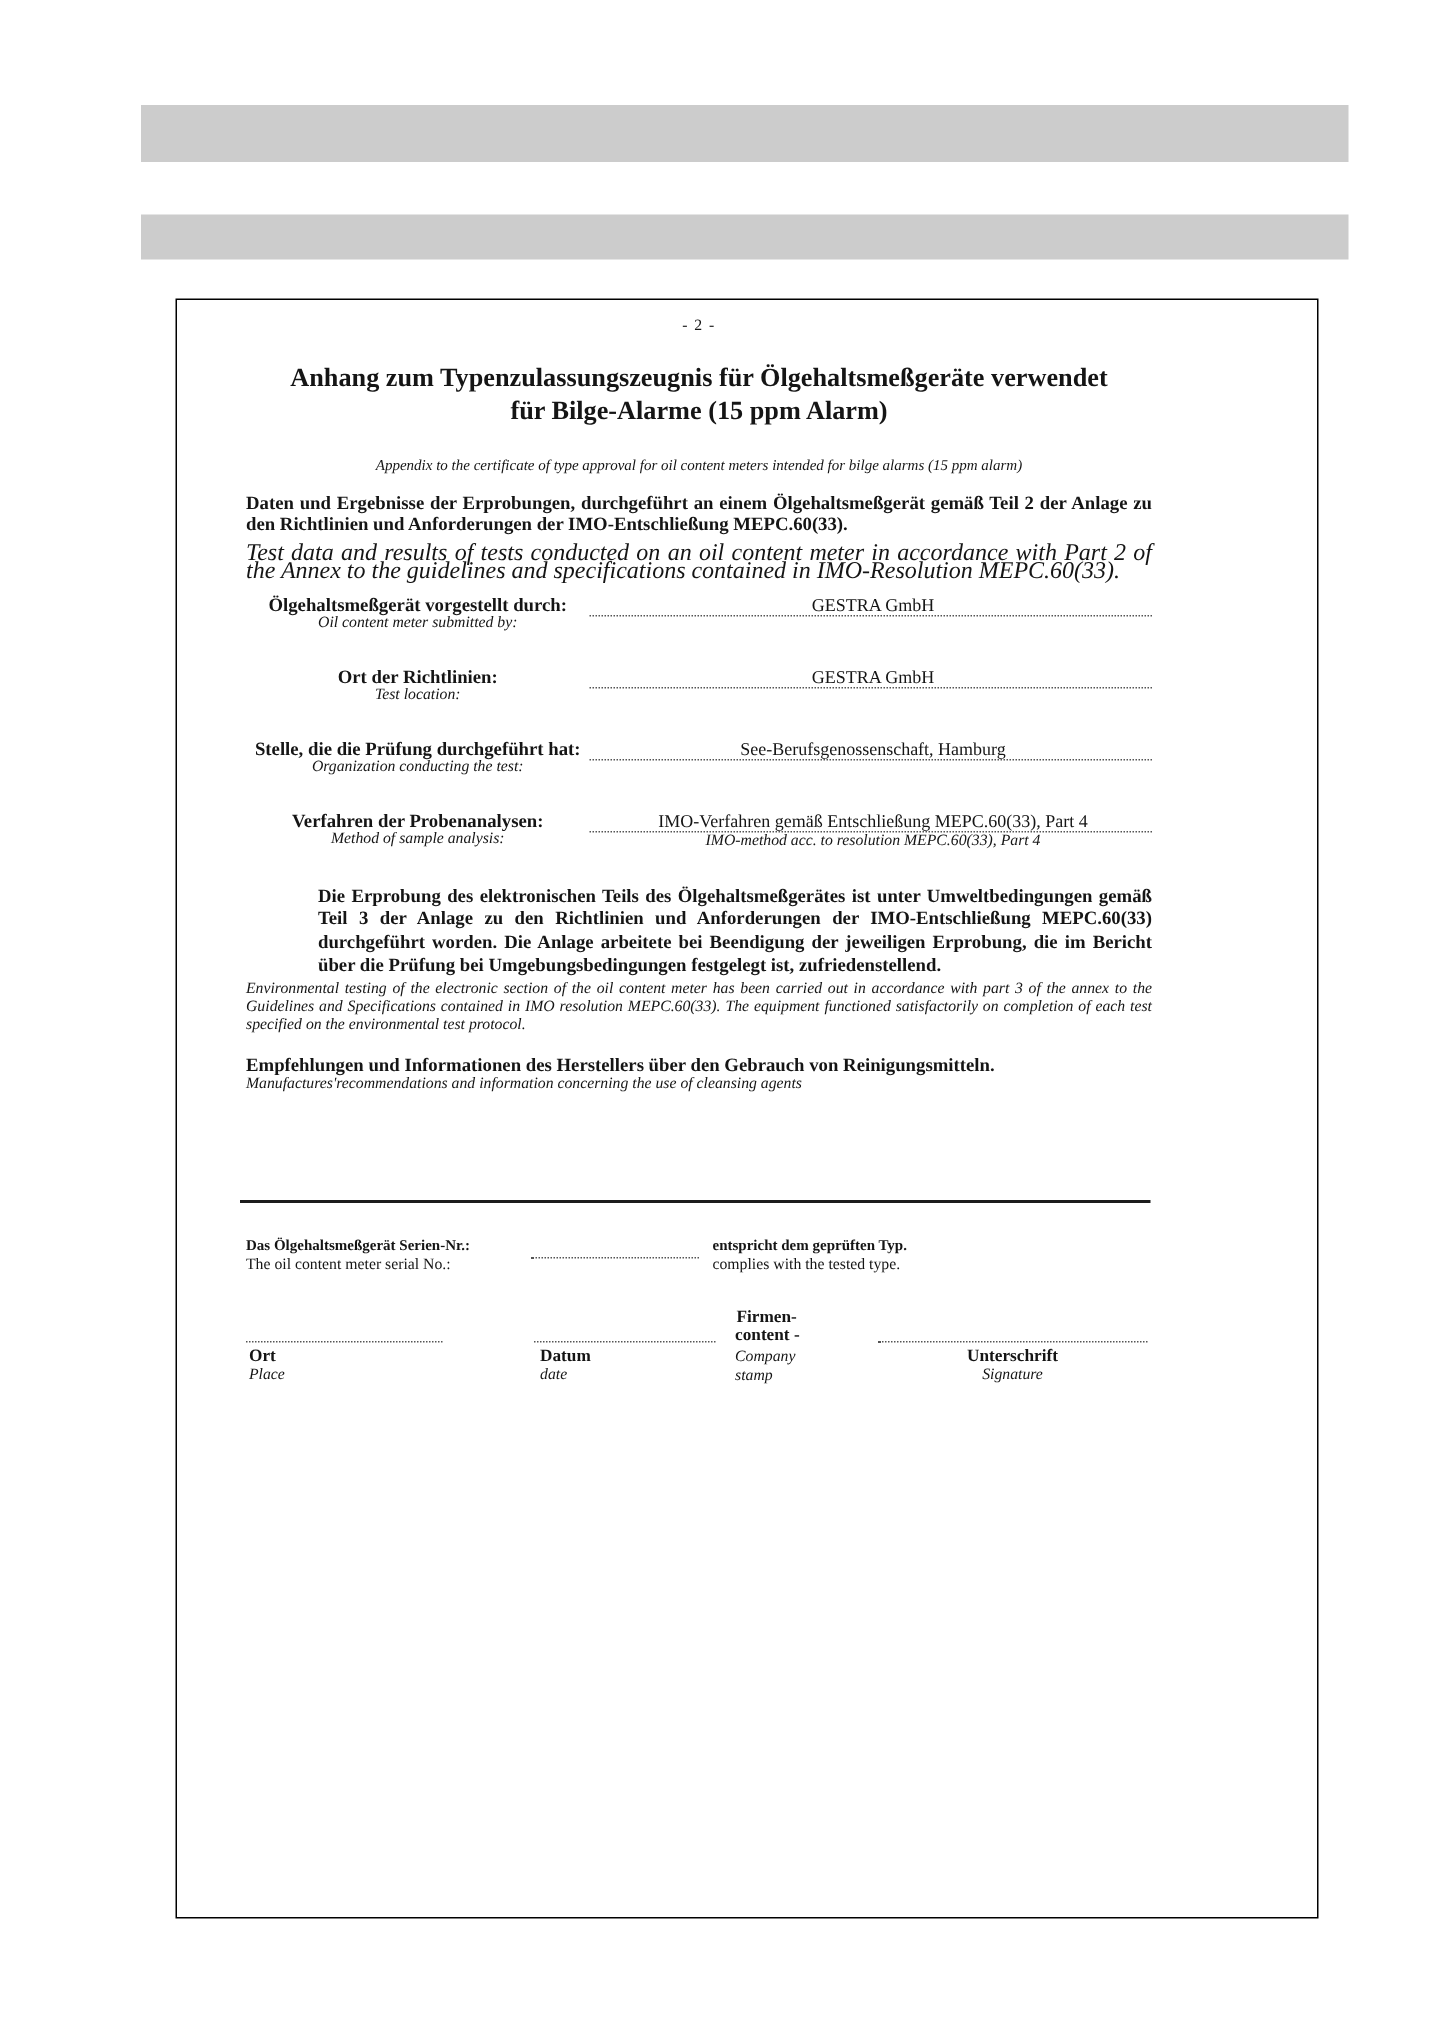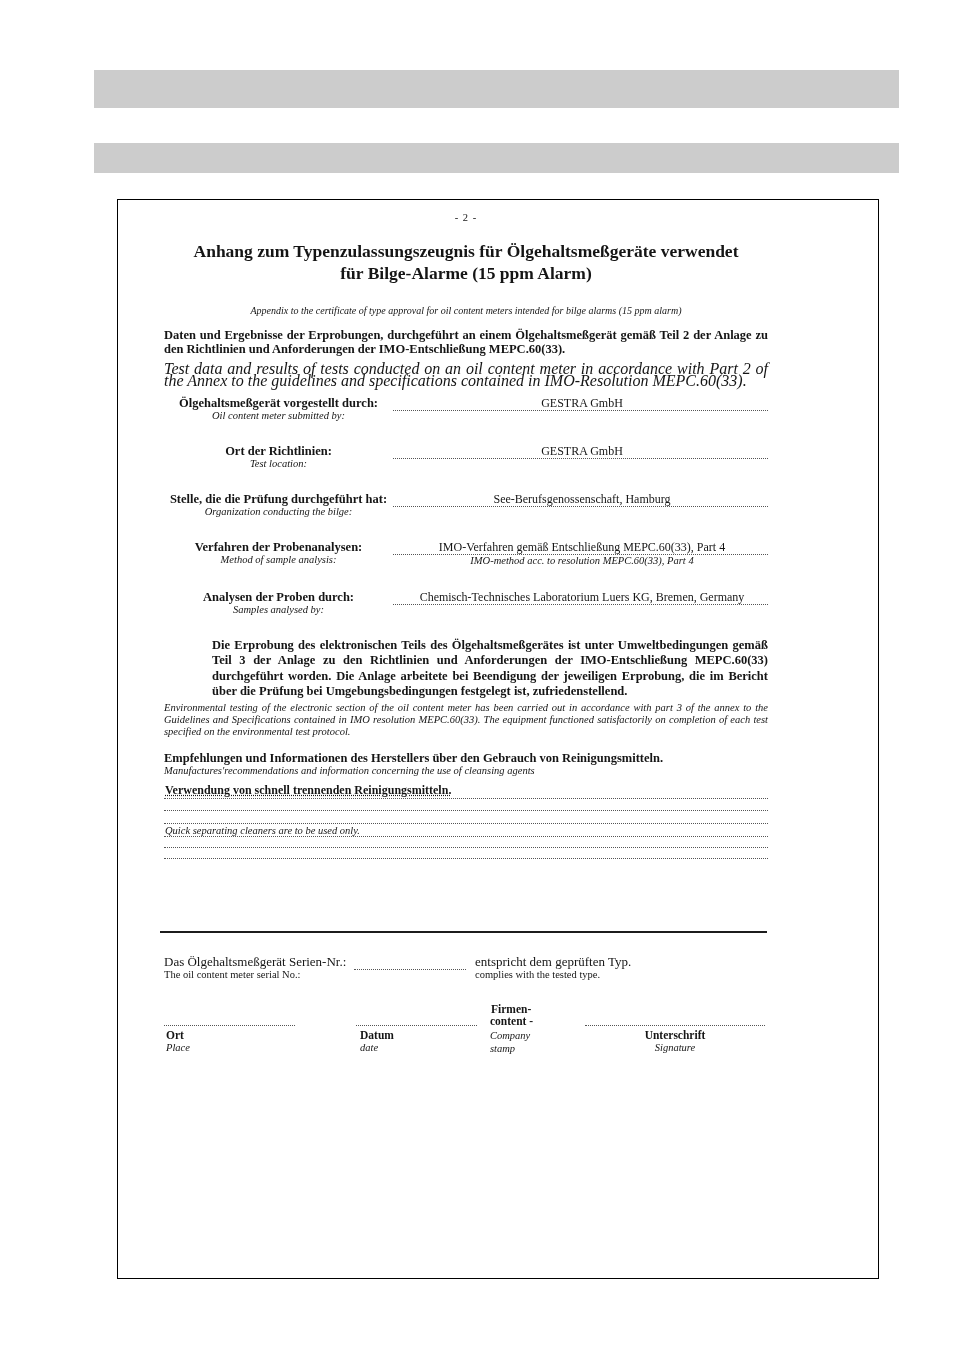--- a/index.html
+++ b/index.html
@@ -54,21 +54,21 @@
   .c1 { height: 13.5px; } .c2 { height: 12.5px; } .c3 { height: 12.5px; }
   .c4 { height: 13.5px; } .c5 { height: 11px; } .c6 { height: 10.5px; }
   .cline span { position: absolute; left: 1px; bottom: 0; white-space: nowrap; }
   .c1 span { font-weight: bold; font-size: 12px; text-decoration: underline; text-decoration-style: dotted; }
   .c4 span { font-style: italic; font-size: 10.5px; }
 
   .hline { margin-top: 72px; border-top: 2px solid #1c1c1c; width: 607px; margin-left: -4px; }
 
   .serial { margin-top: 22px; display: flex; }
   .serial .sl { width: 190px; flex: 0 0 190px; }
-  .serial .de { font-weight: normal; font-size: 13px; line-height: 14px; white-space: nowrap; }
+  .serial .de { font-weight: bold; font-size: 10px; line-height: 14px; white-space: nowrap; }
   .serial .en { font-size: 10.5px; line-height: 12px; }
   .serial .sblank { width: 112px; flex: 0 0 112px; border-bottom: 1px dotted #555; height: 15px; margin-right: 8px; }
   .serial .sr { padding-left: 1px; }
 
   .sig { position: relative; margin-top: 21px; height: 58px; }
   .sig .dline { position: absolute; border-bottom: 1px dotted #555; height: 0; }
   #line-ort  { left: 0;   top: 23px; width: 131px; }
   #line-dat  { left: 192px; top: 23px; width: 121px; }
   #line-sigz { left: 421px; top: 23px; width: 180px; }
   .sig .b { position: absolute; font-weight: bold; font-size: 11.5px; line-height: 12px; }
@@ -122,68 +122,47 @@
           <div class="en">Test location:</div>
         </div>
         <div class="fv">
           <div class="vline">GESTRA GmbH</div>
         </div>
       </div>
 
       <div class="frow">
         <div class="fl">
           <div class="de">Stelle, die die Prüfung durchgeführt hat:</div>
-          <div class="en">Organization conducting the bilge:</div>
+          <div class="en">Organization conducting the test:</div>
         </div>
         <div class="fv">
           <div class="vline">See-Berufsgenossenschaft, Hamburg</div>
         </div>
       </div>
 
       <div class="frow">
         <div class="fl">
           <div class="de">Verfahren der Probenanalysen:</div>
           <div class="en">Method of sample analysis:</div>
         </div>
         <div class="fv">
           <div class="vline">IMO-Verfahren gemäß Entschließung MEPC.60(33), Part 4</div>
           <div class="ven">IMO-method acc. to resolution MEPC.60(33), Part 4</div>
         </div>
       </div>
 
-      <div class="frow">
-        <div class="fl">
-          <div class="de">Analysen der Proben durch:</div>
-          <div class="en">Samples analysed by:</div>
-        </div>
-        <div class="fv">
-          <div class="vline">Chemisch-Technisches Laboratorium Luers KG, Bremen, Germany</div>
-        </div>
-      </div>
 
     </div>
 
     <div class="env-de">Die Erprobung des elektronischen Teils des Ölgehaltsmeßgerätes ist unter Umweltbedingungen gemäß Teil 3 der Anlage zu den Richtlinien und Anforderungen der IMO-Entschließung MEPC.60(33) durchgeführt worden. Die Anlage arbeitete bei Beendigung der jeweiligen Erprobung, die im Bericht über die Prüfung bei Umgebungsbedingungen festgelegt ist, zufriedenstellend.</div>
     <div class="env-en">Environmental testing of the electronic section of the oil content meter has been carried out in accordance with part 3 of the annex to the Guidelines and Specifications contained in IMO resolution MEPC.60(33). The equipment functioned satisfactorily on completion of each test specified on the environmental test protocol.</div>
 
     <div class="empf-de">Empfehlungen und Informationen des Herstellers über den Gebrauch von Reinigungsmitteln.</div>
     <div class="empf-en">Manufactures'recommendations and information concerning the use of cleansing agents</div>
 
-    <div class="clean">
-      <div class="cline c1">
-          <span>Verwendung von schnell trennenden Reinigungsmitteln.</span>
-        </div>
-      <div class="cline c2"></div>
-      <div class="cline c3"></div>
-      <div class="cline c4">
-          <span>Quick separating cleaners are to be used only.</span>
-        </div>
-      <div class="cline c5"></div>
-      <div class="cline c6"></div>
-    </div>
 
     <div class="hline"></div>
 
     <div class="serial">
       <div class="sl">
         <div class="de">Das Ölgehaltsmeßgerät Serien-Nr.:</div>
         <div class="en">The oil content meter serial No.:</div>
       </div>
       <div class="sblank"></div>
       <div class="sr">

